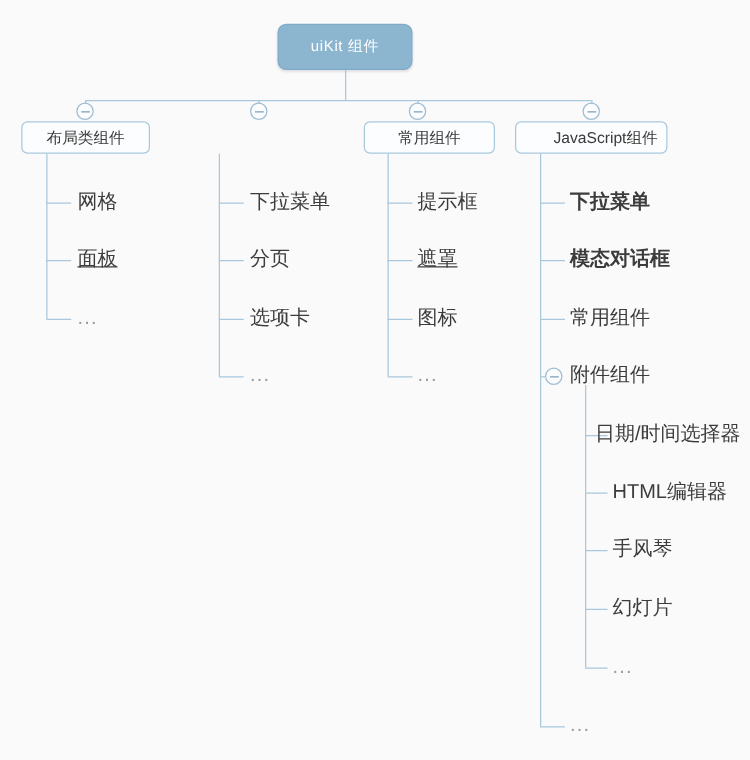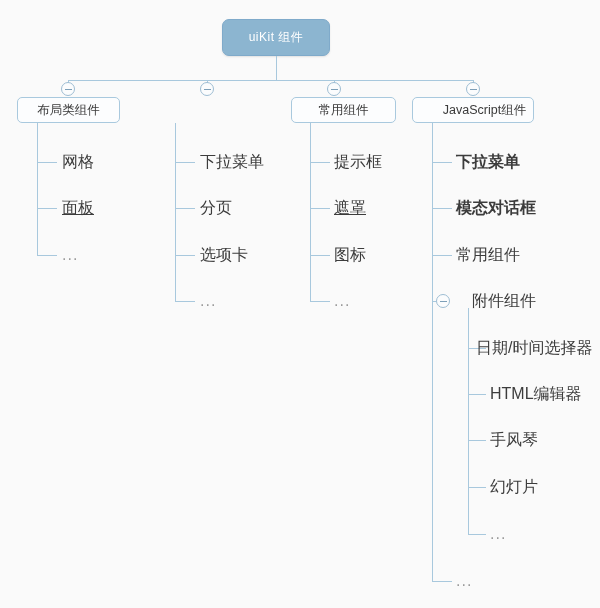--- a/index.html
+++ b/index.html
@@ -174,21 +174,21 @@
   <div class="leaf" style="left:456px; top:155px;font-weight:bold;">下拉菜单</div>
 
   <div class="hline" style="left:432px; top:208px; width:20px;"></div>
   <div class="leaf" style="left:456px; top:201px;font-weight:bold;">模态对话框</div>
 
   <div class="hline" style="left:432px; top:255px; width:20px;"></div>
   <div class="leaf" style="left:456px; top:248px;">常用组件</div>
 
   <div class="hline" style="left:432px; top:301px; width:4px;"></div>
   <div class="toggle" style="left:436px; top:294px;"></div>
-  <div class="leaf" style="left:456px; top:294px;margin-left:16px;">附件组件</div>
+  <div class="leaf" style="left:456px; top:294px;">附件组件</div>
 
   <div class="vline" style="left:468px; top:308px; height:226px;"></div>
 
   <div class="hline" style="left:468px; top:348px; width:18px;"></div>
   <div class="leaf" style="left:476px; top:341px;">日期/时间选择器</div>
 
   <div class="hline" style="left:468px; top:394px; width:18px;"></div>
   <div class="leaf" style="left:490px; top:387px;">HTML编辑器</div>
 
   <div class="hline" style="left:468px; top:440px; width:18px;"></div>

